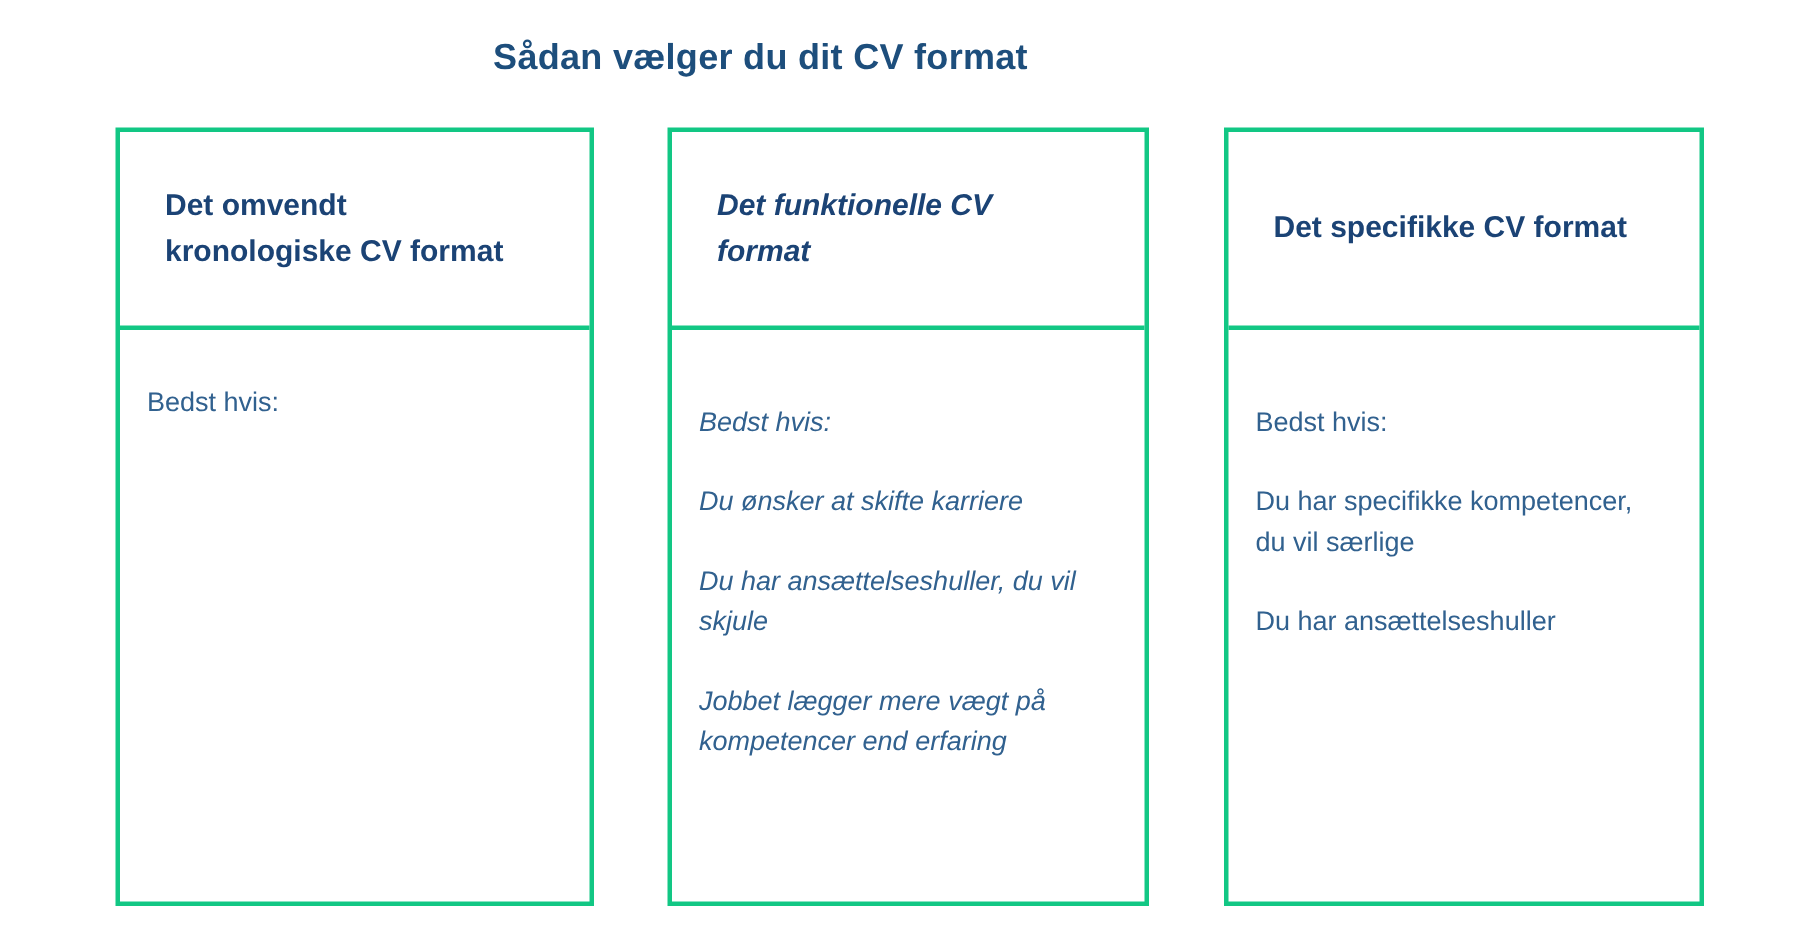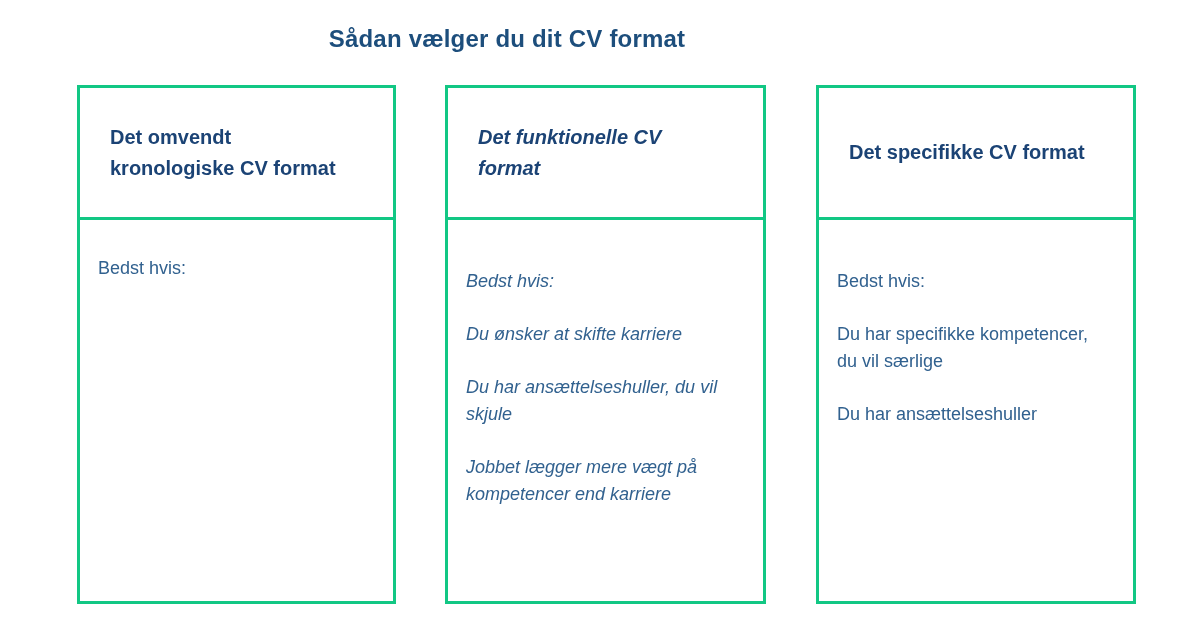--- a/index.html
+++ b/index.html
@@ -93,21 +93,21 @@
 
 <section class="card card-2">
   <div class="card-header">
     <h2 class="card-heading">Det funktionelle CV format</h2>
   </div>
   <div class="header-divider"></div>
   <div class="card-body">
     <p>Bedst hvis:</p>
     <p>Du ønsker at skifte karriere</p>
     <p>Du har ansættelseshuller, du vil skjule</p>
-    <p>Jobbet lægger mere vægt på kompetencer end karriere</p>
+    <p>Jobbet lægger mere vægt på kompetencer end erfaring</p>
   </div>
 </section>
 
 <section class="card card-3">
   <div class="card-header">
     <h2 class="card-heading">Det specifikke CV format</h2>
   </div>
   <div class="header-divider"></div>
   <div class="card-body">
     <p>Bedst hvis:</p>

